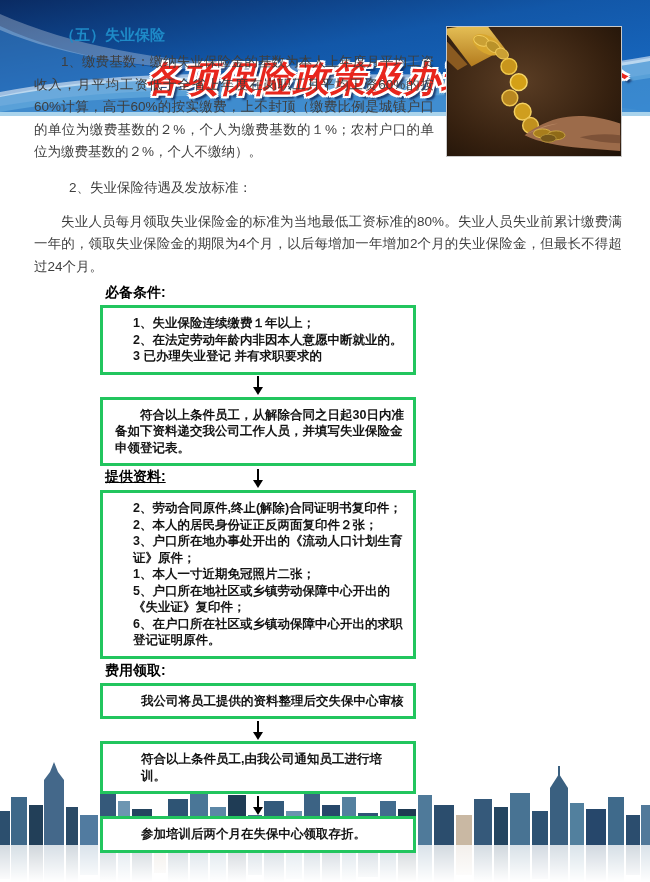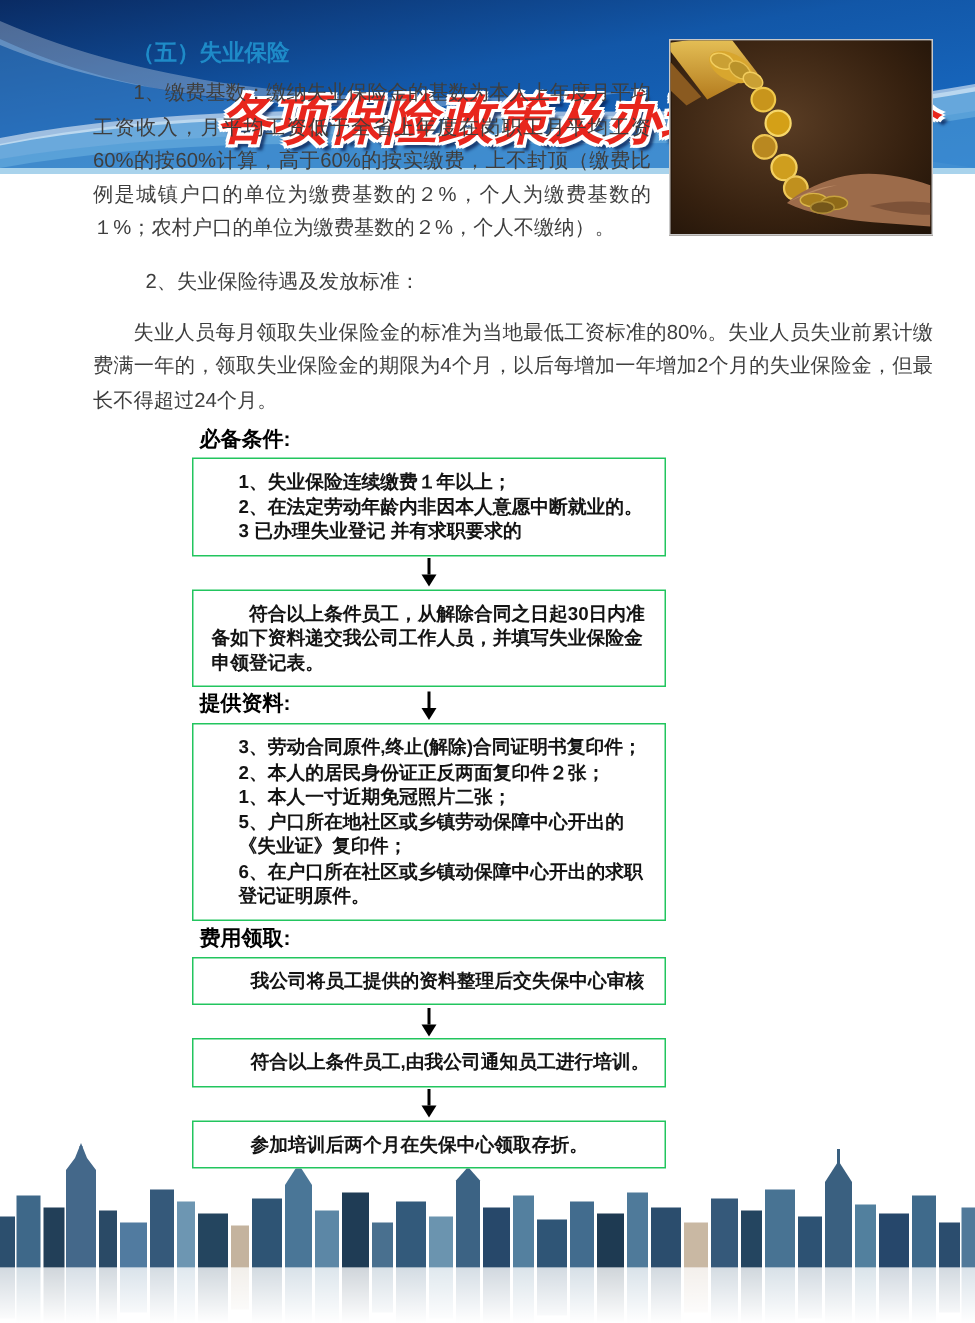--- a/index.html
+++ b/index.html
@@ -15,44 +15,44 @@
   .header-title{
     position:absolute;right:24px;bottom:8px;margin:0;white-space:nowrap;
     font-size:36px;font-weight:900;font-style:italic;letter-spacing:1px;
     color:#e8261d;
     text-shadow:
       -2px -2px 0 #fff, 2px -2px 0 #fff, -2px 2px 0 #fff, 2px 2px 0 #fff,
       0 -2px 0 #fff, 0 2px 0 #fff, -2px 0 0 #fff, 2px 0 0 #fff,
       4px 4px 2px rgba(8,30,80,.75);
   }
   
-  .content{position:relative;z-index:2;padding:26px 28px 0 62px;}
+  .content{position:relative;z-index:2;padding:26px 28px 0 34px;}
   .figure{
     float:right;width:176px;height:131px;margin:0 0 8px 12px;
     border:1px solid #c9c9c9;box-sizing:border-box;background:#241509;
   }
   .figure svg{display:block;width:100%;height:100%;}
   .section-heading{margin:0 0 6px 26px;font-size:15px;font-weight:bold;color:#1e8bc8;}
   .para{margin:0;font-size:13.5px;line-height:22.5px;color:#3e3e3e;text-indent:2em;text-align:justify;}
   .para-heading{margin:12px;font-size:13.5px;line-height:23px;color:#3e3e3e;text-indent:1.7em;}
   
   .flow{width:316px;margin:6px 0 0 66px;}
   .flow-label{margin:3px 0 3px 5px;font-size:14px;font-weight:bold;color:#000;}
   .fbox{
-    box-sizing:border-box;border:1px solid #22c55e;background:#fff;
+    box-sizing:border-box;border:3px solid #22c55e;background:#fff;
     font-size:12.5px;font-weight:bold;color:#141414;line-height:16.5px;
     padding:7px 8px 7px 30px;
   }
   .fbox.wrap{padding-left:12px;text-indent:2em;}
   .fbox.single{padding-left:38px;}
   .arrow{display:flex;flex-direction:column;align-items:center;justify-content:center;height:22px;}
   .arrow .stem{width:2px;height:11px;background:#000;}
   .arrow .head{width:0;height:0;border-left:5px solid transparent;border-right:5px solid transparent;border-top:8px solid #000;}
   .label-arrow-row{position:relative;height:24px;}
-  .label-arrow-row .flow-label{position:absolute;left:5px;top:2px;margin:0;}
+  .label-arrow-row .flow-label{position:absolute;left:5px;top:2px;margin:0;text-decoration:underline;}
   .label-arrow-row .arrow{position:absolute;left:0;right:0;top:1px;margin:auto;}
   
   .skyline{position:absolute;left:0;bottom:0;width:650px;height:120px;z-index:1;}
   .skyline svg{display:block;width:650px;height:120px;}
 </style>
 </head>
 <body>
 
 <div class="page">
 
@@ -140,22 +140,23 @@
 
       <div class="label-arrow-row">
         <div class="flow-label">提供资料:</div>
         <div class="arrow">
             <div class="stem"></div>
             <div class="head"></div>
           </div>
       </div>
 
       <div class="fbox">
-        <div>3、劳动合同原件,终止(解除)合同证明书复印件；</div>
+        <div>2、劳动合同原件,终止(解除)合同证明书复印件；</div>
         <div>2、本人的居民身份证正反两面复印件２张；</div>
+        <div>3、户口所在地办事处开出的《流动人口计划生育证》原件；</div>
         <div>1、本人一寸近期免冠照片二张；</div>
         <div>5、户口所在地社区或乡镇劳动保障中心开出的《失业证》复印件；</div>
         <div>6、在户口所在社区或乡镇动保障中心开出的求职登记证明原件。</div>
       </div>
 
       <div class="flow-label">费用领取:</div>
       <div class="fbox single">我公司将员工提供的资料整理后交失保中心审核</div>
 
       <div class="arrow">
           <div class="stem"></div>

